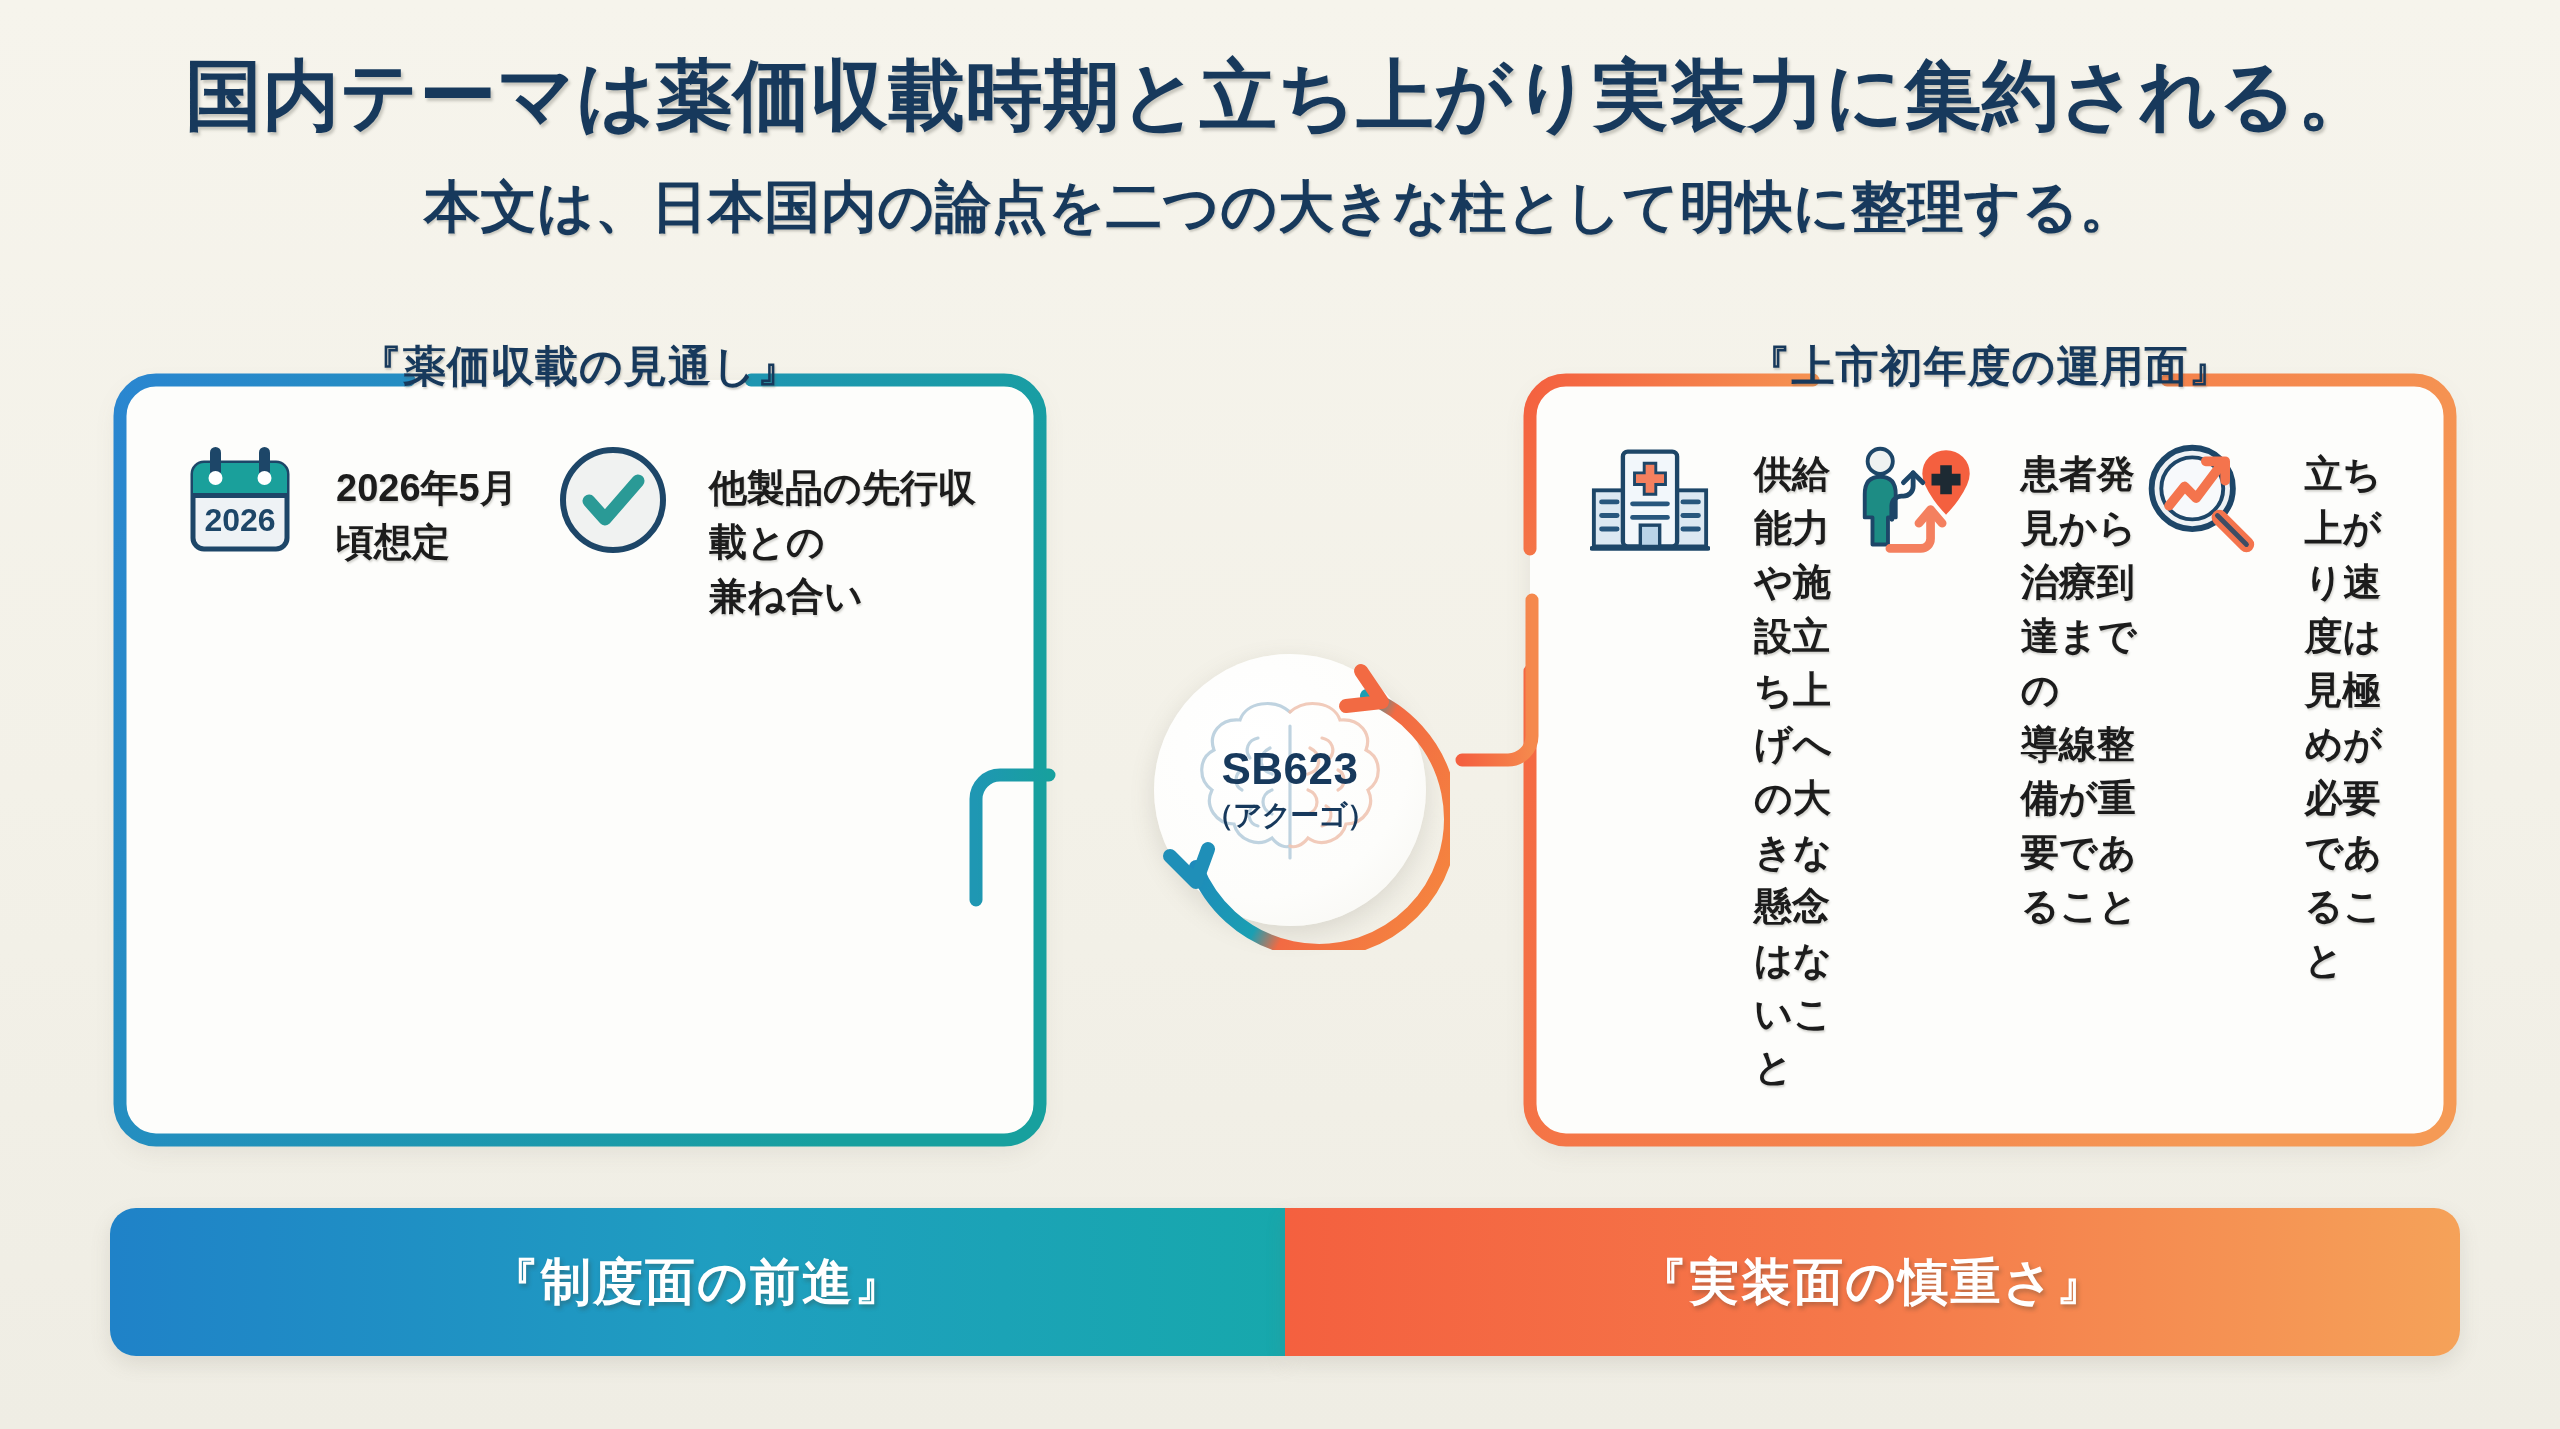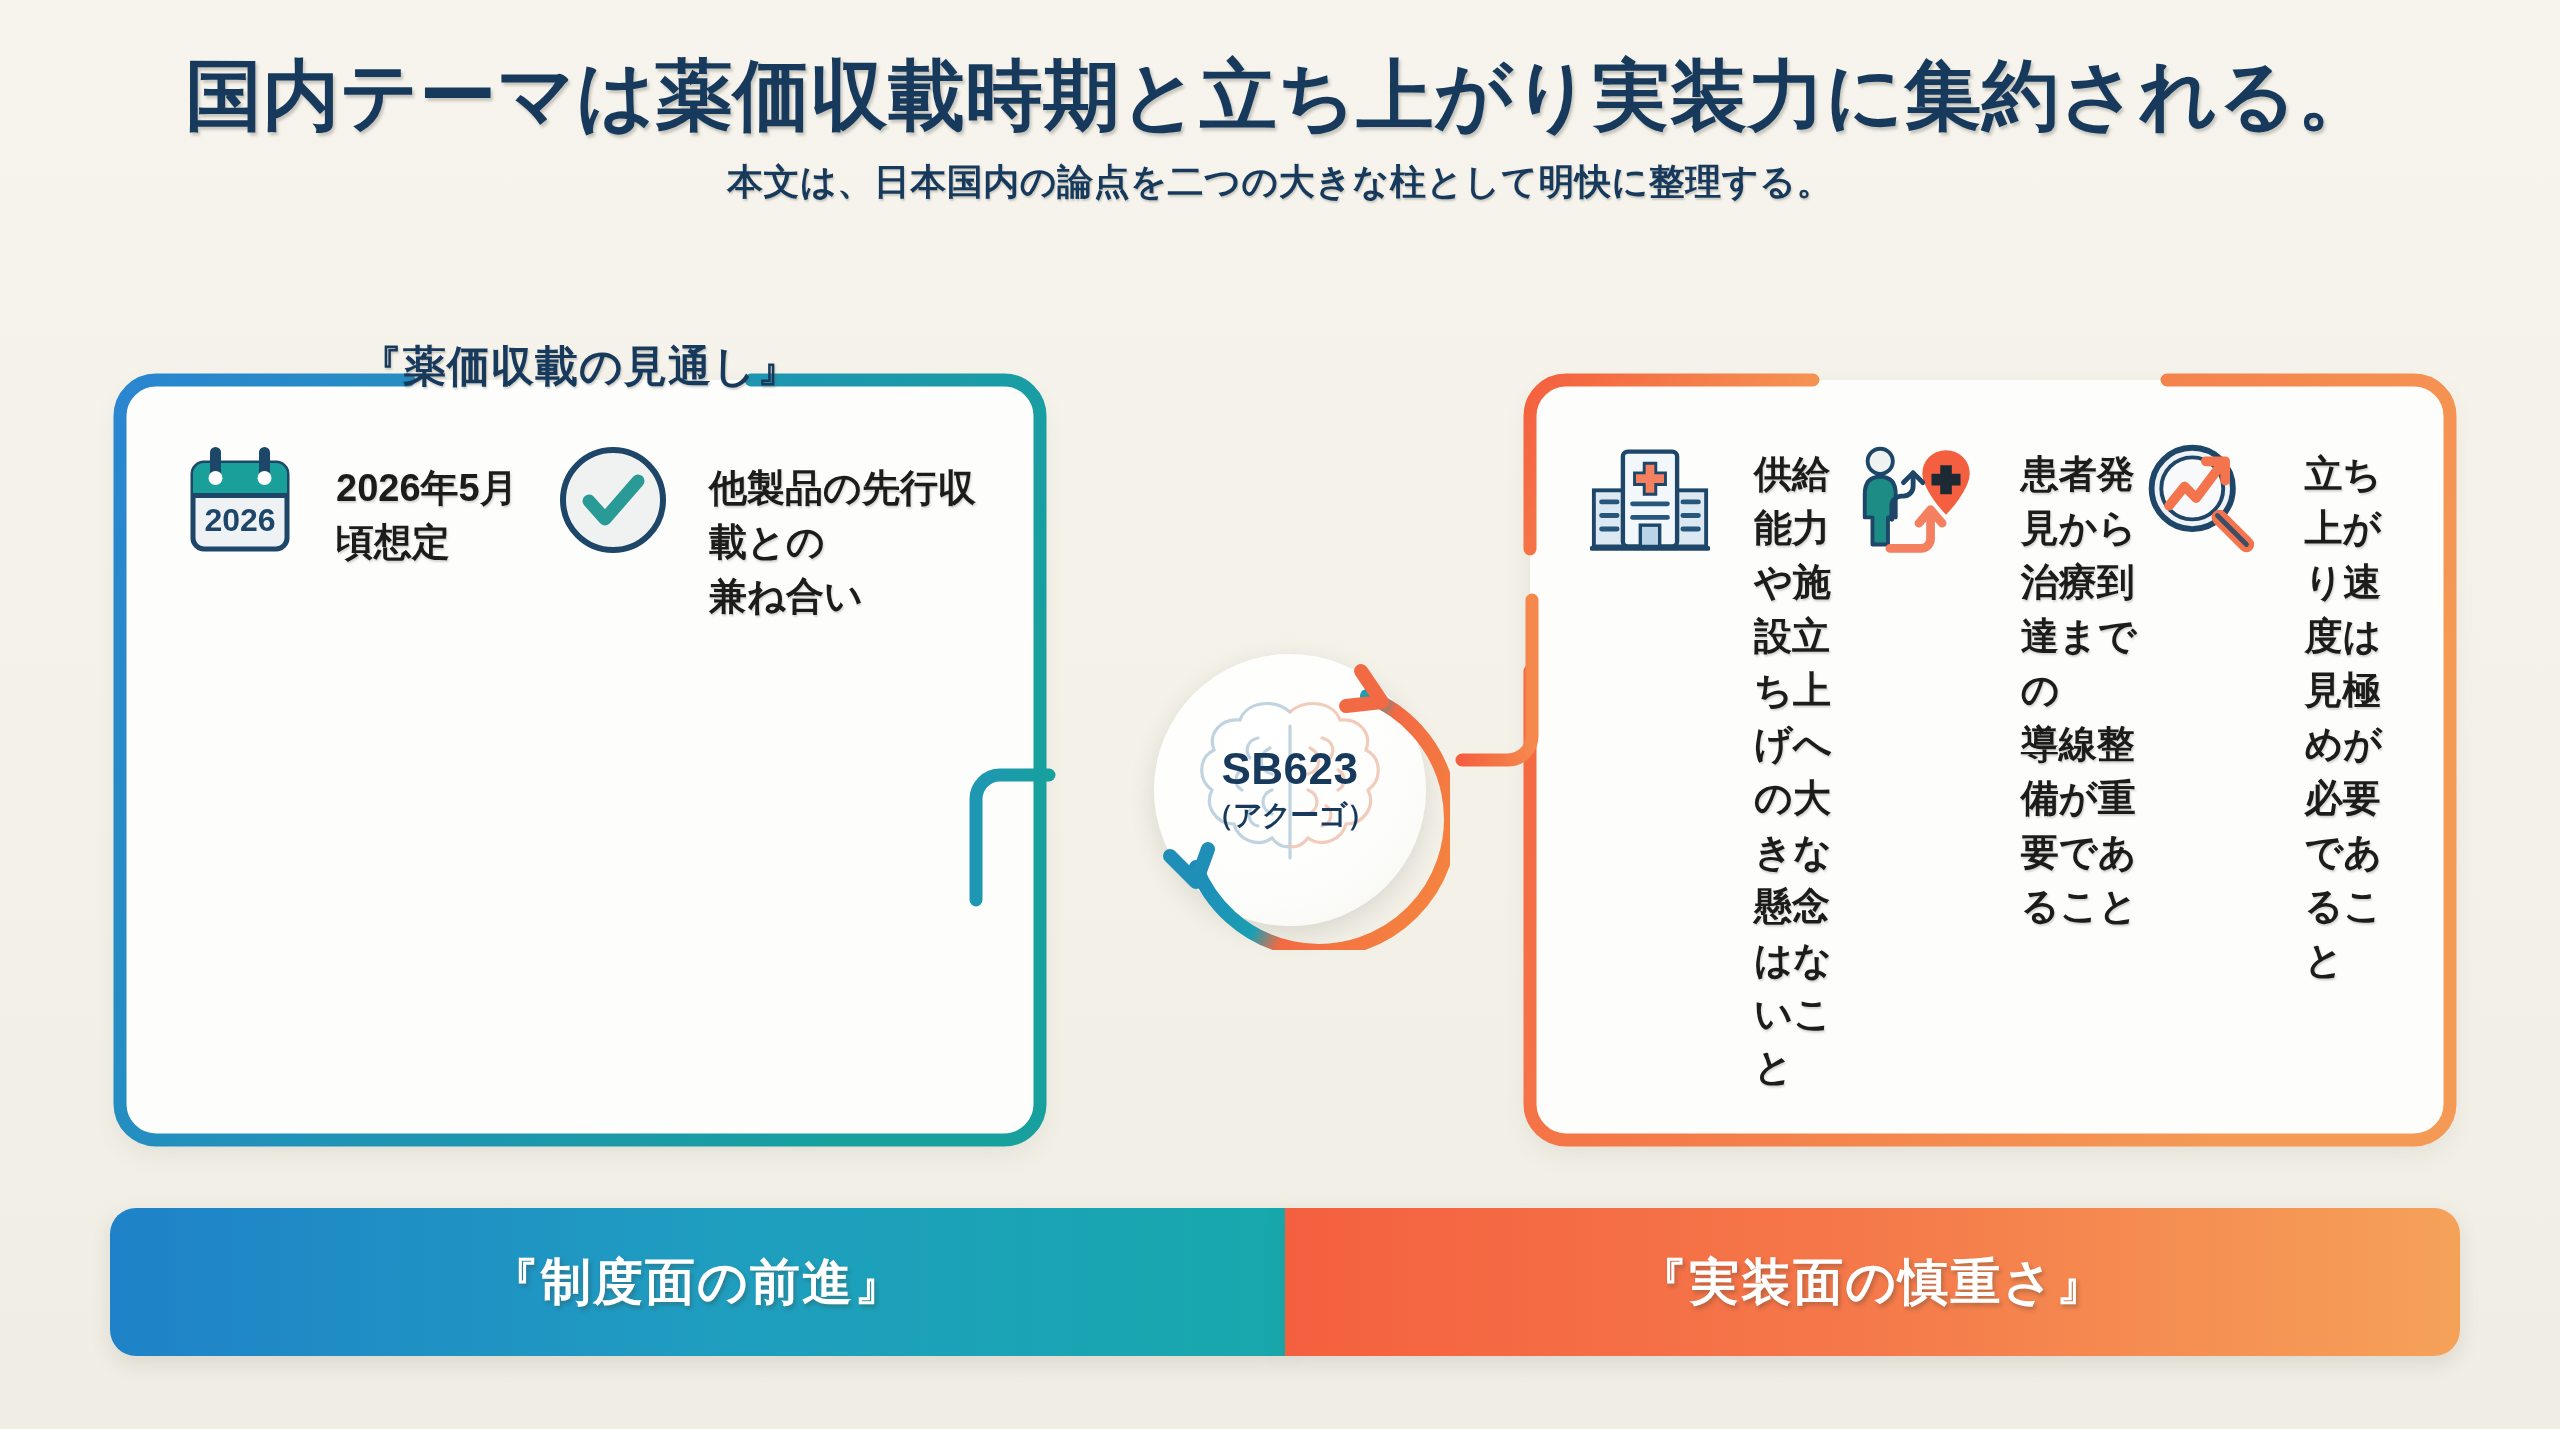--- a/index.html
+++ b/index.html
@@ -31,22 +31,22 @@
   .title {
     font-size: 77px;
     font-weight: 700;
     color: #17395c;
     letter-spacing: 0.5px;
     line-height: 1.12;
     text-shadow: 2px 3px 3px rgba(90,90,80,0.30);
     white-space: nowrap;
   }
   .subtitle {
-    margin-top: 20px;
-    font-size: 36px;
+    margin-top: 32px;
+    font-size: 56px;
     font-weight: 700;
     color: #17395c;
     letter-spacing: 0.5px;
     text-shadow: 1px 2px 2px rgba(90,90,80,0.28);
     white-space: nowrap;
   }
 
   
   .card {
     position: absolute;
@@ -326,20 +326,21 @@
             <path d="M82 80 l28 28" stroke="#1d4668" stroke-width="16" stroke-linecap="round" fill="none" opacity="0"></path>
             <path d="M80 78 l30 30" fill="none" stroke="#1d4668" stroke-width="5" stroke-linecap="round" opacity="0.85"></path>
           </svg>
         </span>
         <span class="item-text">立ち上がり速度は見極めが
 必要であること</span>
       </div>
 
     </div>
   </div>
+  <div class="card-title card-title-right">『上市初年度の運用面』</div>
 
   <svg class="connectors" viewBox="0 0 2560 1429">
     <defs>
       <linearGradient id="connLeft" x1="1" y1="0" x2="0" y2="0">
         <stop offset="0%" stop-color="#17a09e"></stop>
         <stop offset="100%" stop-color="#1f97b3"></stop>
       </linearGradient>
       <linearGradient id="connRight" x1="0" y1="0" x2="1" y2="0">
         <stop offset="0%" stop-color="#f4603f"></stop>
         <stop offset="100%" stop-color="#f5894d"></stop>

